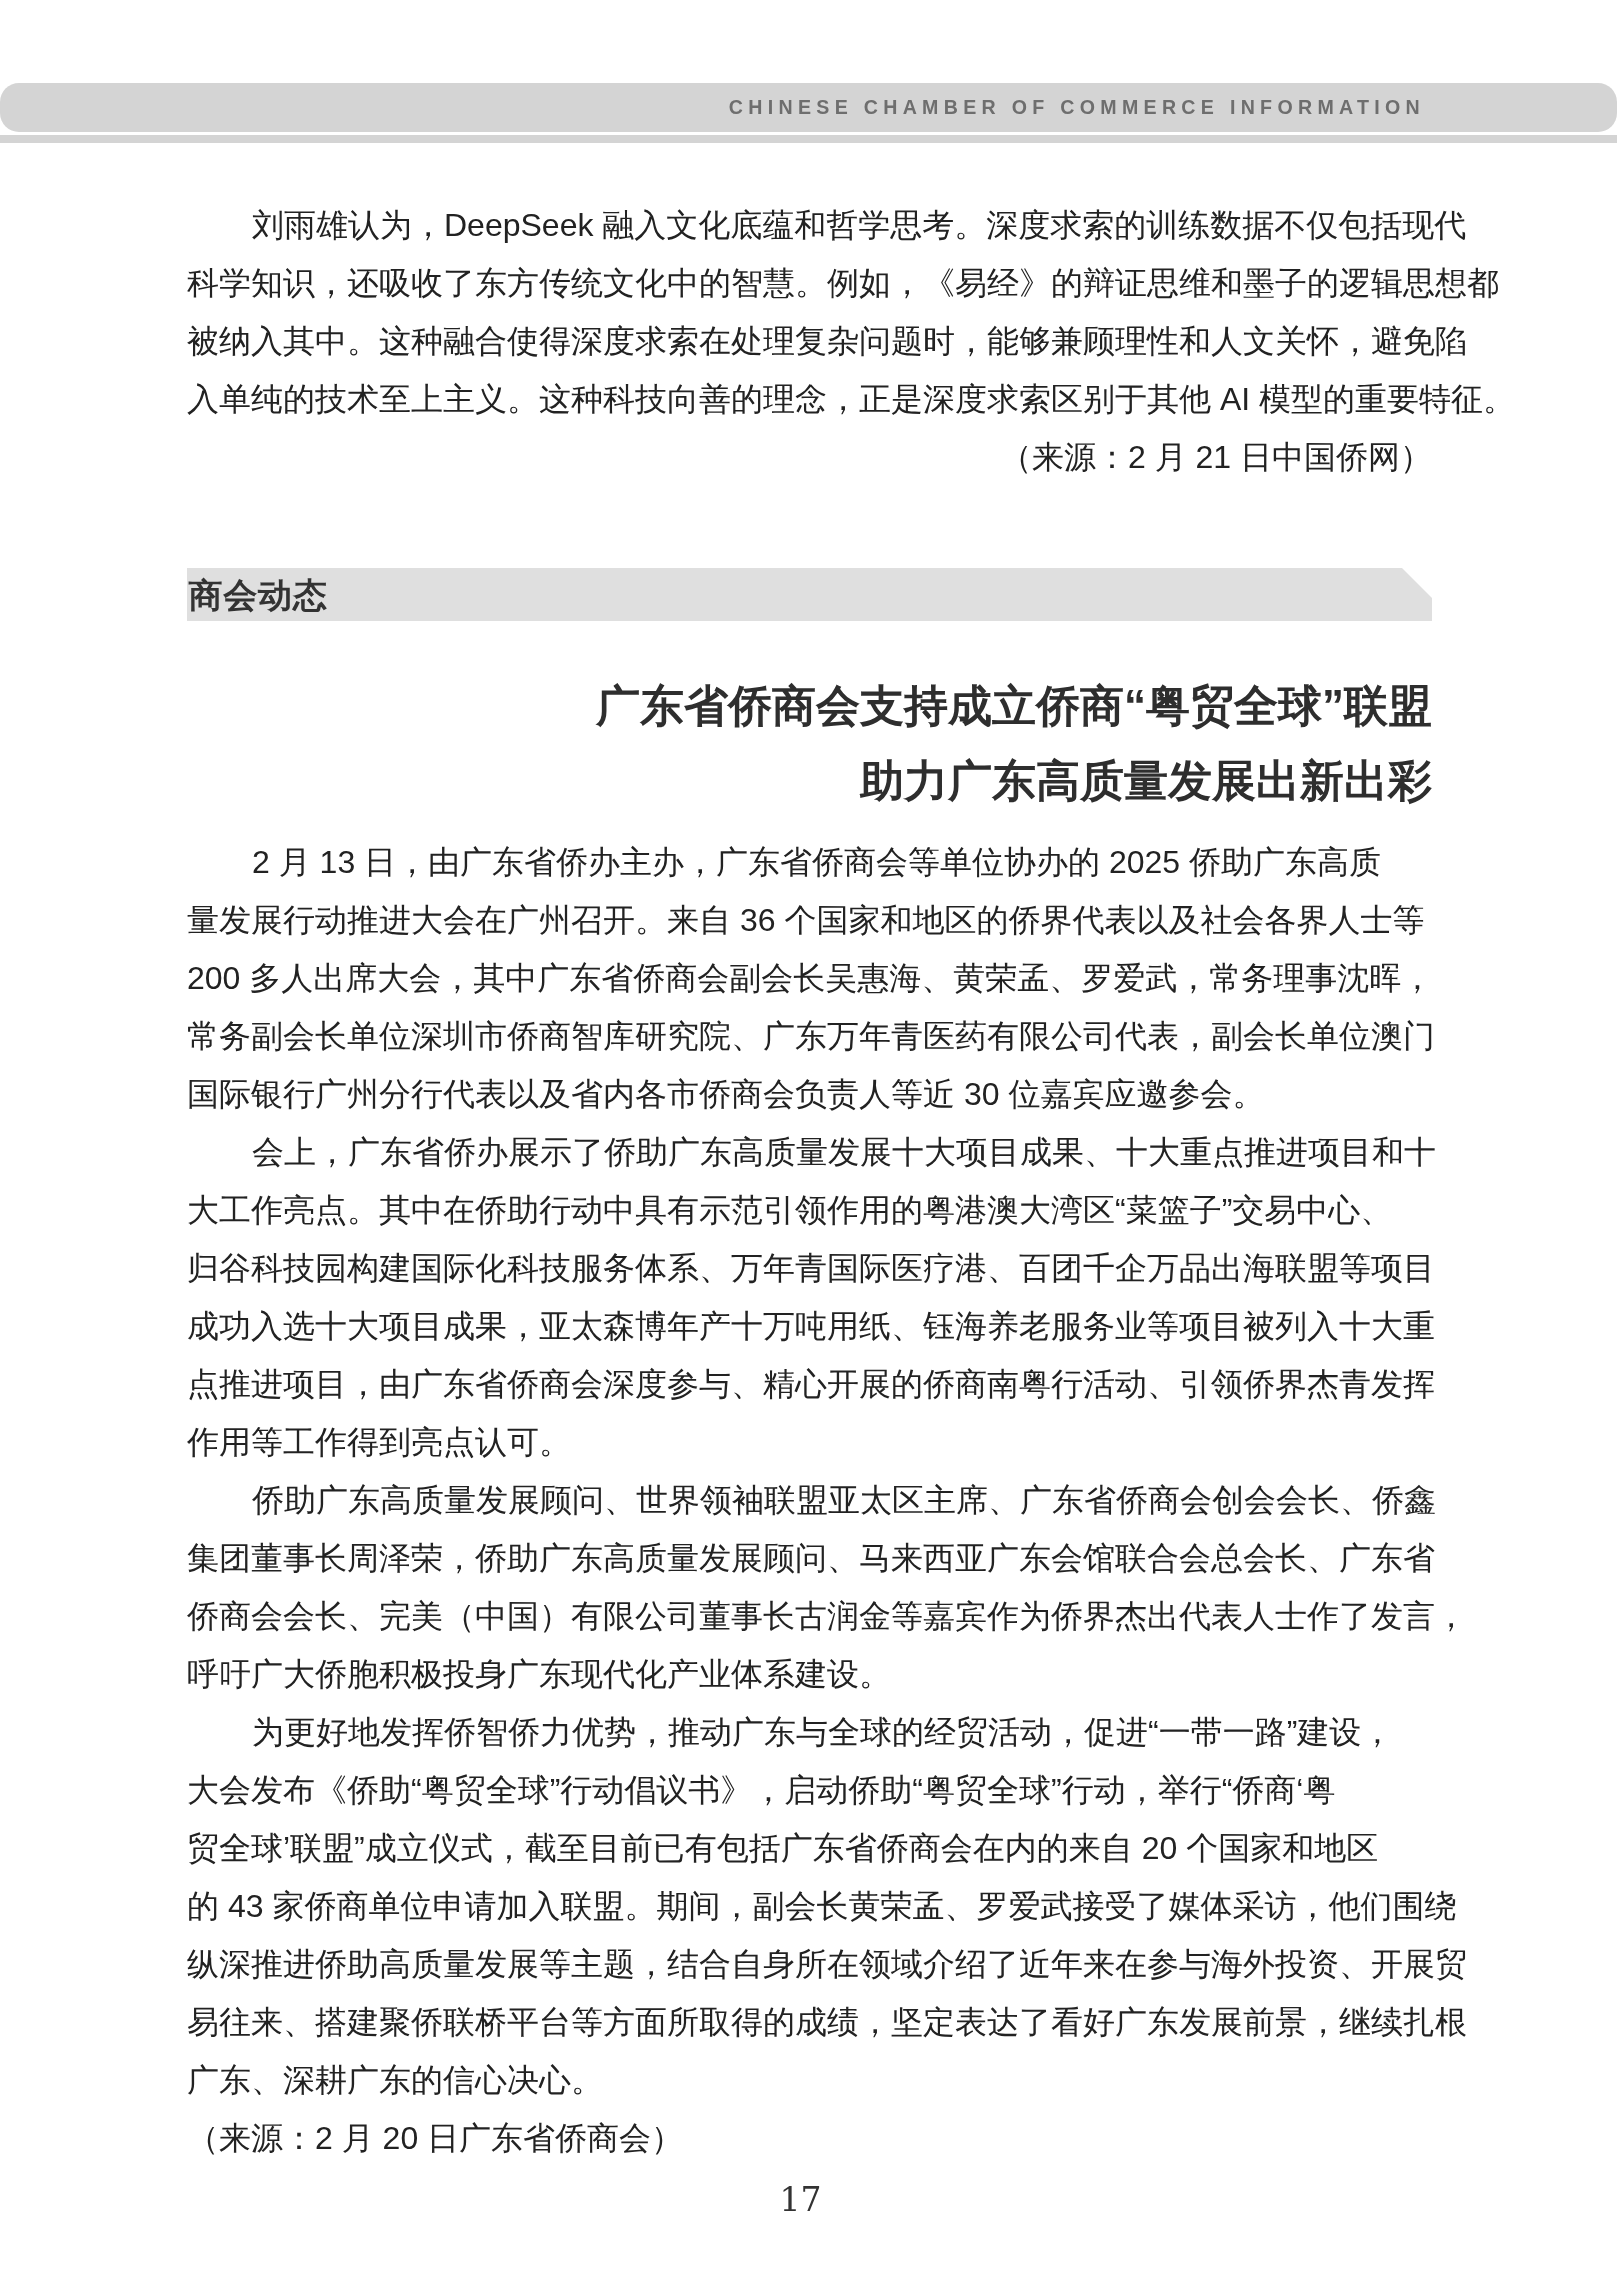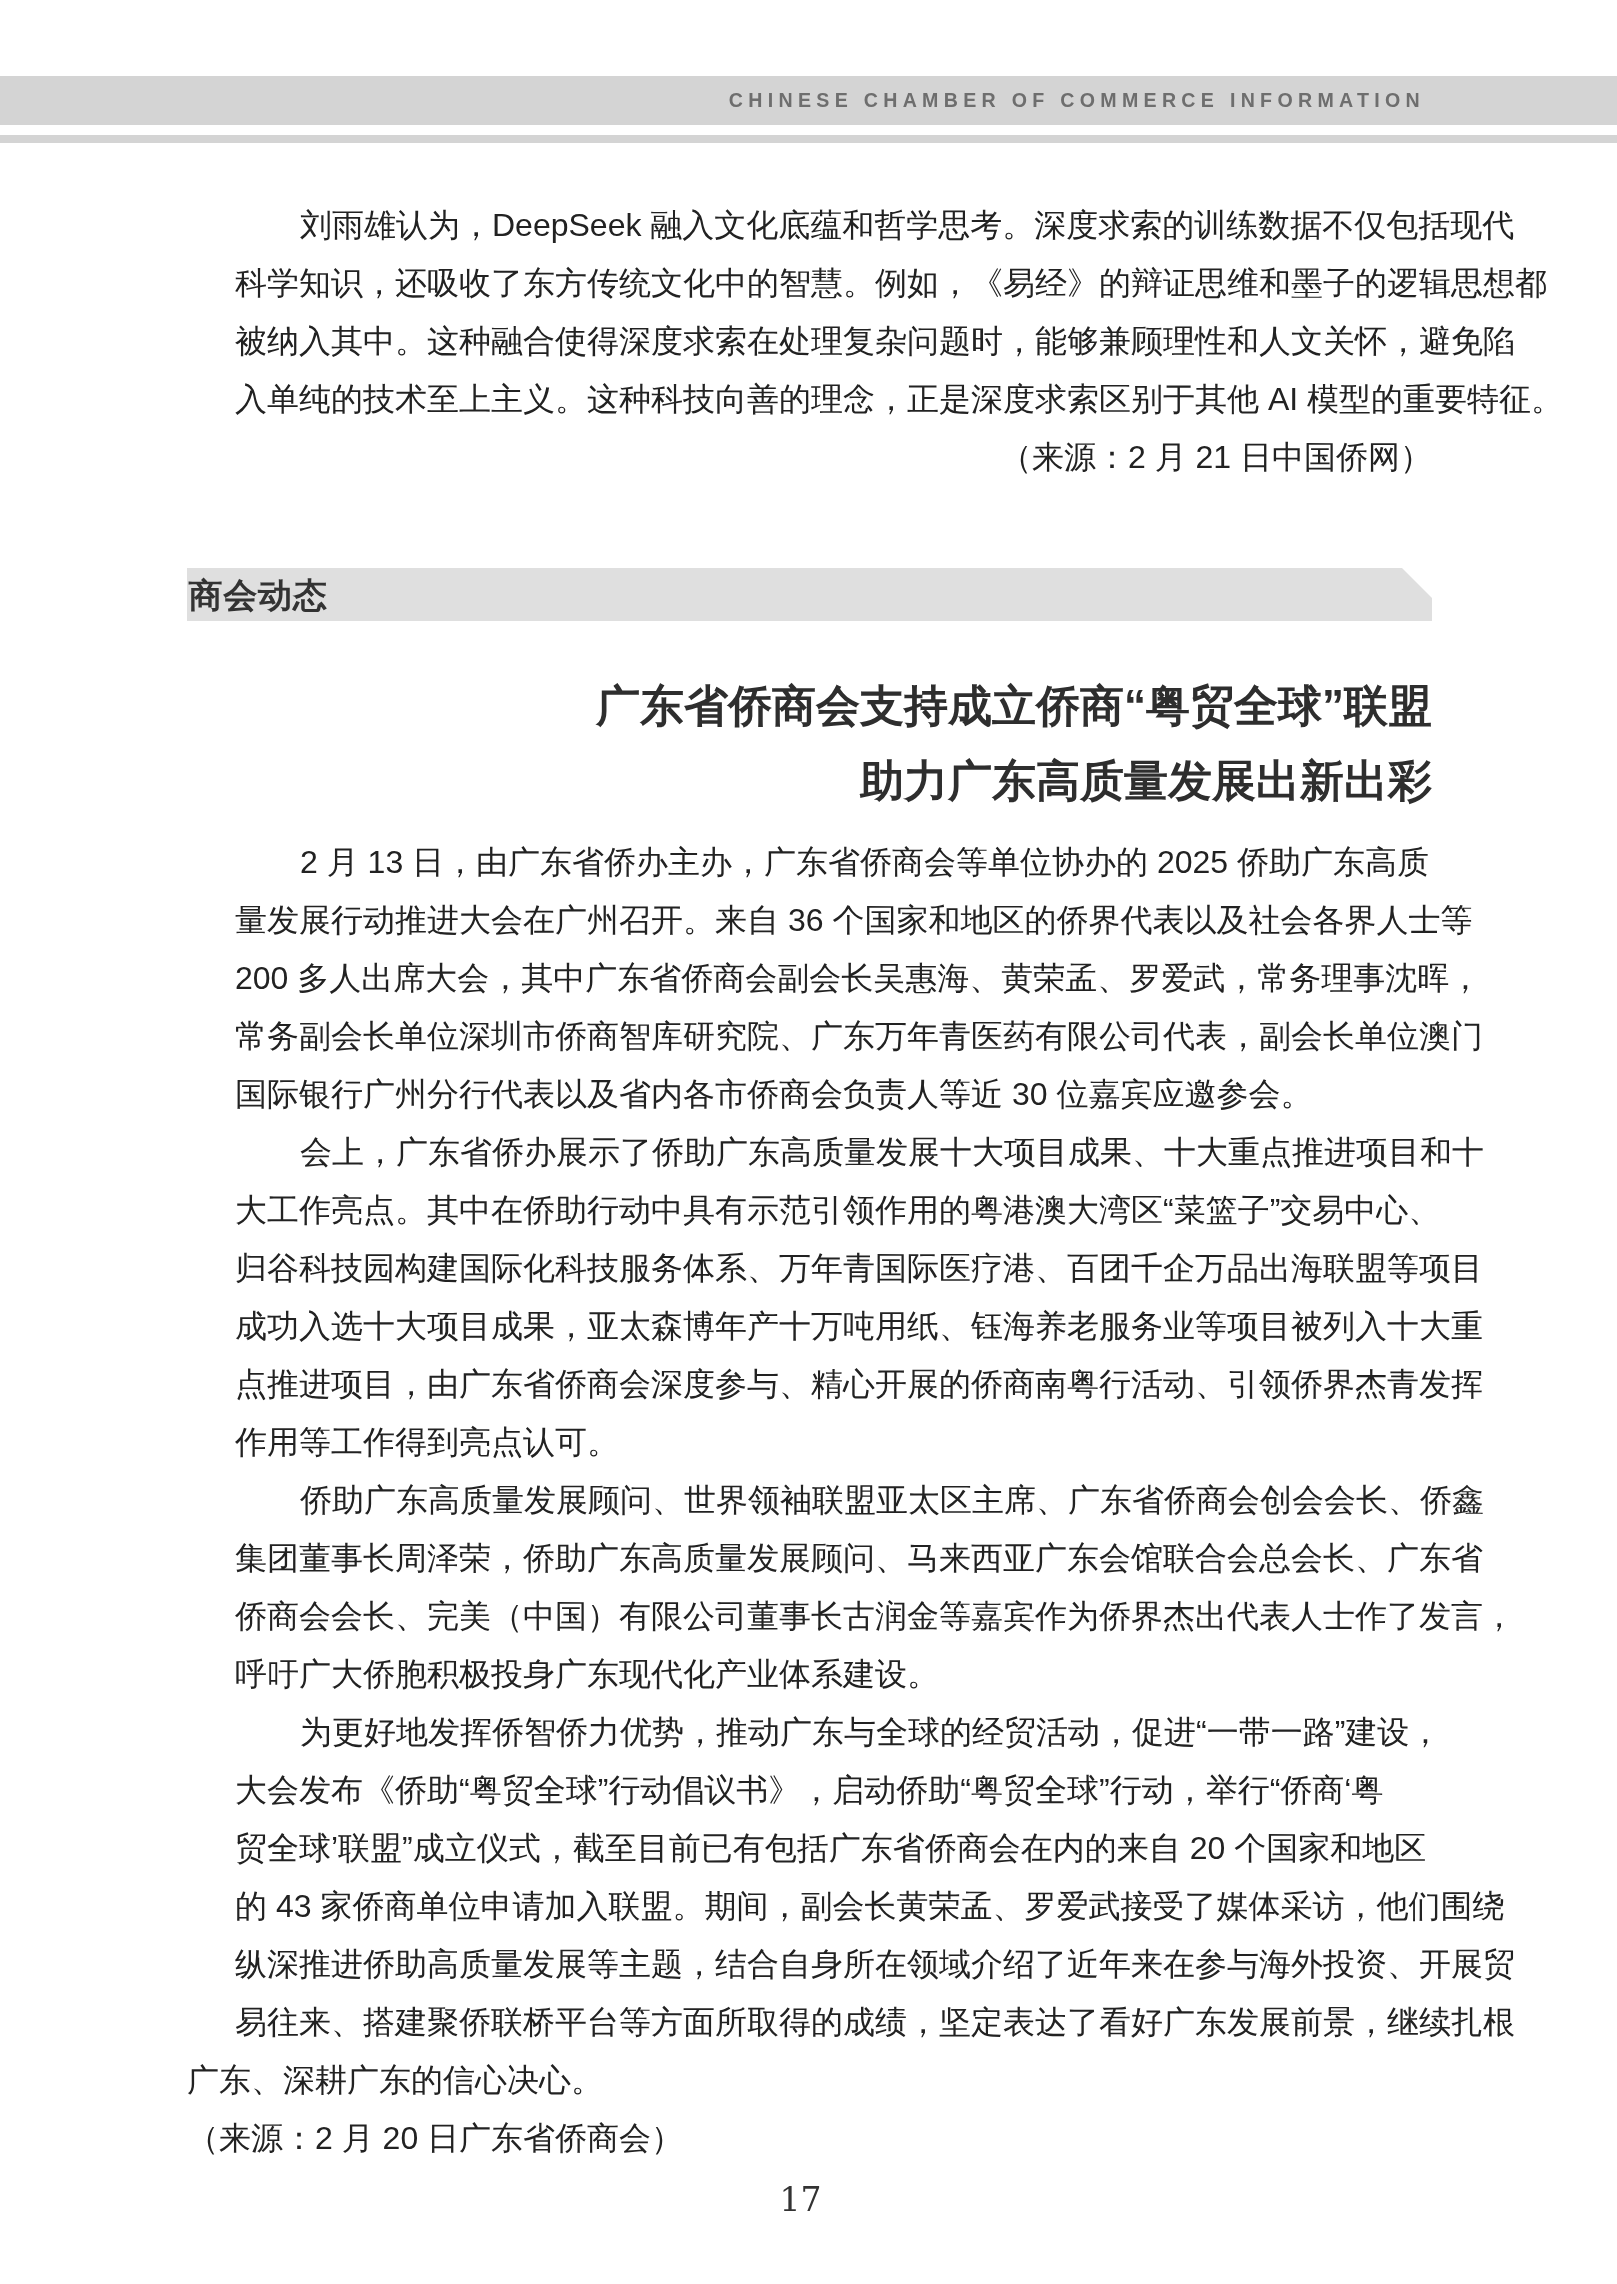--- a/index.html
+++ b/index.html
@@ -13,28 +13,29 @@
     height: 2284px;
     background: #ffffff;
     overflow: hidden;
     font-family: "Liberation Sans", sans-serif;
     color: #222222;
   }
 
   
   .header-bar {
     position: absolute;
-    top: 76px; left: 0; right: 0;
+    top: 83px; left: 0; right: 0;
     height: 49px;
     background: #d4d4d4;
     display: flex;
     align-items: center;
     justify-content: flex-end;
     padding-right: 192px;
     box-sizing: border-box;
+    border-radius: 19px;
   }
   .header-title {
     font-size: 19.6px;
     font-weight: bold;
     letter-spacing: 5.3px;
     color: #6e6e6e;
     white-space: nowrap;
   }
   .header-rule {
     position: absolute;
@@ -48,21 +49,20 @@
     position: absolute;
     left: 187px;
     width: 1245px;
   }
   .line {
     height: 58px;
     line-height: 58px;
     font-size: 32px;
     white-space: nowrap;
     color: #222222;
-    margin-left: 48px;
   }
   .line.indent { padding-left: 65px; }
   .line.source { text-align: right; }
 
   #article1 { top: 196px; }
   #article2 { top: 833px; }
 
   .closing-row {
     height: 58px;
     line-height: 58px;

